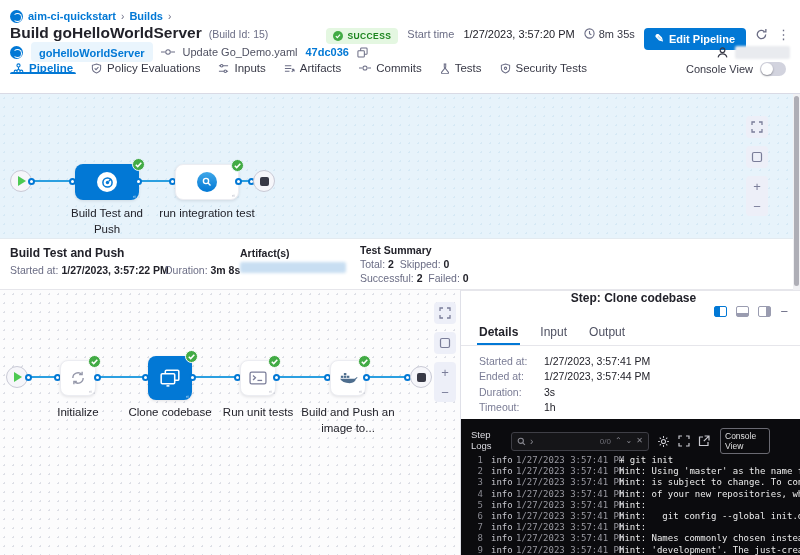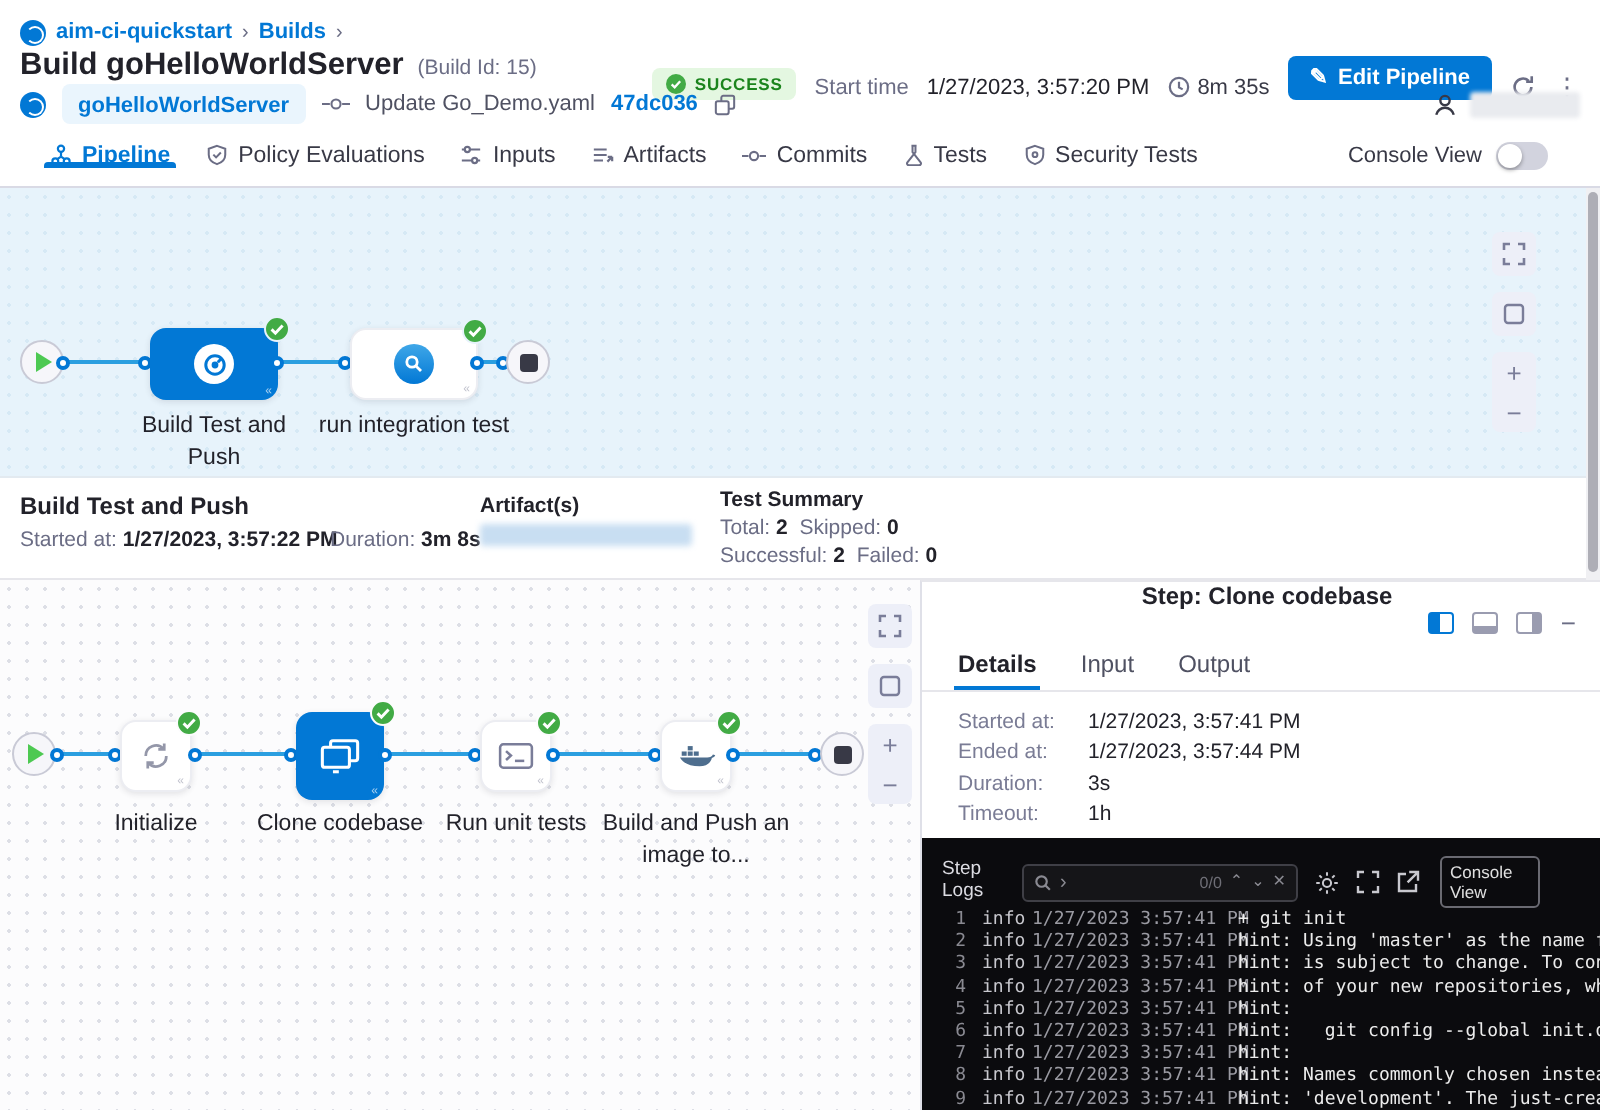--- a/index.html
+++ b/index.html
@@ -10,40 +10,40 @@
   }
   svg { display:block; }
 
   
   .header { position:absolute; left:0; top:0; width:800px; height:62px; background:#fff; }
   .hrow1 { position:absolute; left:10px; top:8px; right:10px; height:16px; display:flex; align-items:center; gap:5px; font-size:11px; }
   .logo-dot { width:13px; height:13px; border-radius:50%; background:#0278d5; position:relative; flex:0 0 auto; }
   .logo-dot::after{ content:""; position:absolute; left:3px; top:3px; width:7px; height:7px; border-radius:50%; border:1.5px solid #fff; border-left-color:transparent; }
   .crumb { color:#0278d5; text-decoration:none; font-weight:600; }
   .crumb-sep { color:#6b6d85; font-size:10px; }
-  .hright { margin-left:auto; display:flex; align-items:flex-end; gap:9px;margin-top:45px; }
+  .hright { margin-left:auto; display:flex; align-items:flex-start; gap:9px;margin-top:45px; }
   .badge { display:flex; align-items:center; gap:4px; background:#e4f7e1; color:#1b841d; font-weight:700; font-size:8.5px; letter-spacing:.4px; padding:3px 7px; border-radius:4px; }
   .muted { color:#6b6d85; }
   .tval { color:#22222a; }
   .elapsed { display:flex; align-items:center; gap:4px; color:#383946; }
   .btn-primary { display:flex; align-items:center; gap:5px; background:#0278d5; color:#fff; border:none; border-radius:4px; height:22px; padding:0 11px; font-size:11px; font-weight:600; cursor:pointer; font-family:inherit; }
   .icon-btn { color:#6b6d85; font-size:13px; line-height:1; background:none; border:none; cursor:pointer; }
   .hrow2 { position:absolute; left:10px; top:24px; display:flex; align-items:baseline; gap:7px;justify-content:flex-end; }
   .hrow2 h1 { font-size:15.5px; font-weight:700; }
   .build-id { font-size:10.5px; color:#6b6d85; }
   .hrow3 { position:absolute; left:10px; top:43px; right:10px; height:18px; display:flex; align-items:center; gap:8px; font-size:11px; }
   .repo-pill { display:flex; align-items:center; gap:5px; background:#eaf5fd; border-radius:4px; height:20px; padding:0 8px; color:#0278d5; font-weight:600;flex-direction:column; }
   .pill-div { color:#aacde9; }
   .commit-msg { color:#4f5162; }
   .sha { color:#0278d5; font-weight:700; text-decoration:none; }
   .user-chip { margin-left:auto; display:flex; align-items:center; gap:6px; }
   .redacted-user { width:55px; height:13px; border-radius:2px; background:#e9ebef; filter:blur(1px); }
 
   
-  .tabbar { position:absolute; left:0; top:62px; width:800px; height:32px; border-bottom:1px solid #d9dae5; background:#fff; display:flex; align-items:center; padding:0 16px; }
+  .tabbar { position:absolute; left:0; top:62px; width:800px; height:32px; border-bottom:1px solid #d9dae5; background:#fff; display:flex; align-items:flex-start; padding:0 4px; }
   .tab { display:flex; align-items:center; gap:5px; padding:0 9px; font-size:11.5px; color:#383946; position:relative; cursor:pointer; }
   .tab .ticon { color:#6b6d85; display:flex; }
   .tab.active { color:#0278d5; font-weight:700; }
   .tab.active .ticon { color:#0278d5; }
   .tab.active::after { content:""; position:absolute; left:6px; right:6px; bottom:0; height:2.5px; background:#0278d5; border-radius:2px 2px 0 0; }
   .tabbar-right { margin-left:auto; display:flex; align-items:center; gap:7px; padding-right:10px; font-size:11px; color:#383946; }
   .toggle { width:26px; height:14px; border-radius:8px; background:#d2d3de; position:relative; cursor:pointer; }
   .toggle .knob { position:absolute; left:1px; top:1px; width:12px; height:12px; border-radius:50%; background:#fff; box-shadow:0 1px 2px rgba(0,0,0,.35); }
 
   

